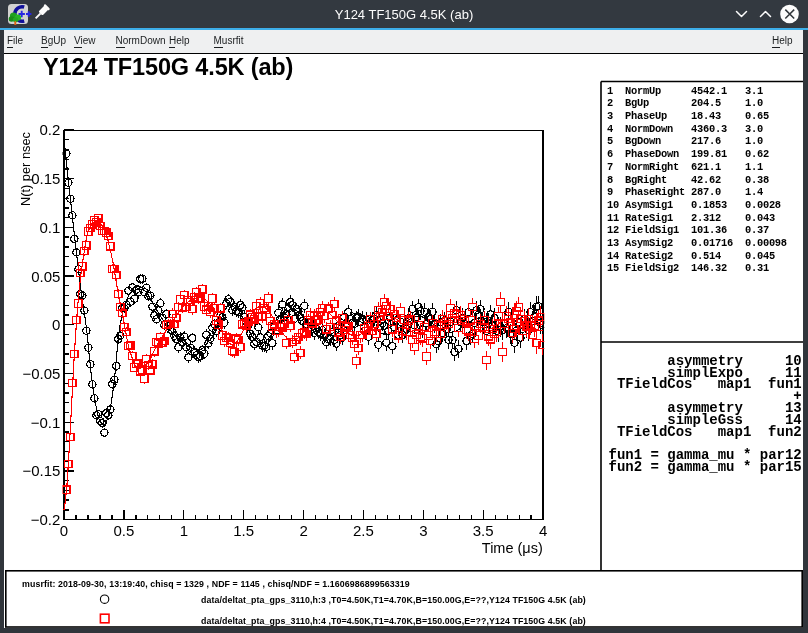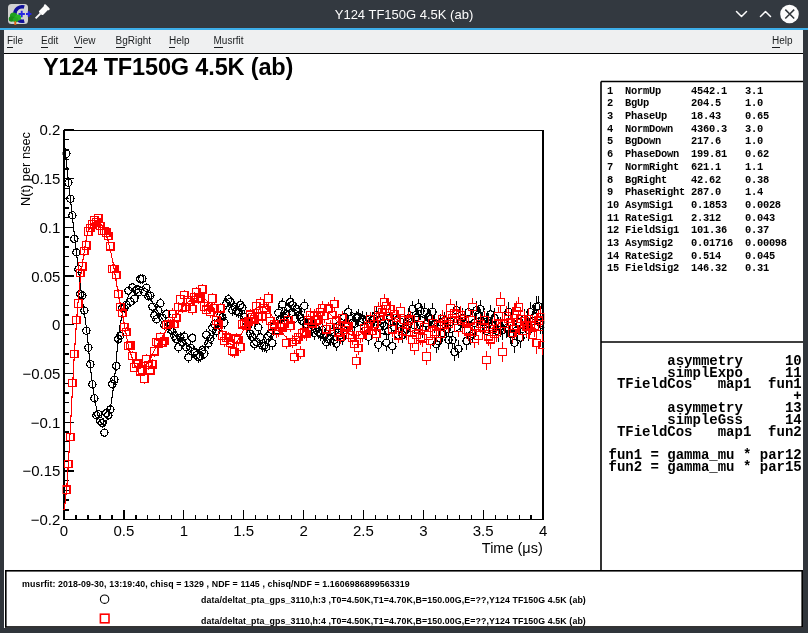--- a/index.html
+++ b/index.html
@@ -19,25 +19,25 @@
 .sm { position:absolute; font-size:8.8px; letter-spacing:0.1px; font-weight:bold; color:#000; }
 </style></head>
 <body>
 <div class="abs" id="titlebar"></div>
 <div class="abs" id="bluestrip"></div>
 <div class="abs" id="menubar"></div>
 <div class="abs" id="canvas"></div>
 <div class="abs" id="wtitle">Y124 TF150G 4.5K (ab)</div>
 <div class="mi" style="left:7.0px">File</div>
 <div class="ml" style="left:7.0px;width:6.4px"></div>
-<div class="mi" style="left:41.0px">Edit</div>
+<div class="mi" style="left:41.0px">BgUp</div>
 <div class="ml" style="left:41.0px;width:7.0px"></div>
 <div class="mi" style="left:74.0px">View</div>
 <div class="ml" style="left:74.0px;width:7.7px"></div>
-<div class="mi" style="left:115.5px">BgRight</div>
+<div class="mi" style="left:115.5px">NormDown</div>
 <div class="ml" style="left:115.5px;width:9.0px"></div>
 <div class="mi" style="left:169.0px">Help</div>
 <div class="ml" style="left:169.0px;width:6.4px"></div>
 <div class="mi" style="left:213.5px">Musrfit</div>
 <div class="ml" style="left:213.5px;width:9.6px"></div>
 <div class="mi" style="left:772px">Help</div>
 <div class="ml" style="left:772px;width:8.3px"></div>
 <svg class="abs" style="left:0;top:0" width="808" height="633" viewBox="0 0 808 633">
 
   <g>

